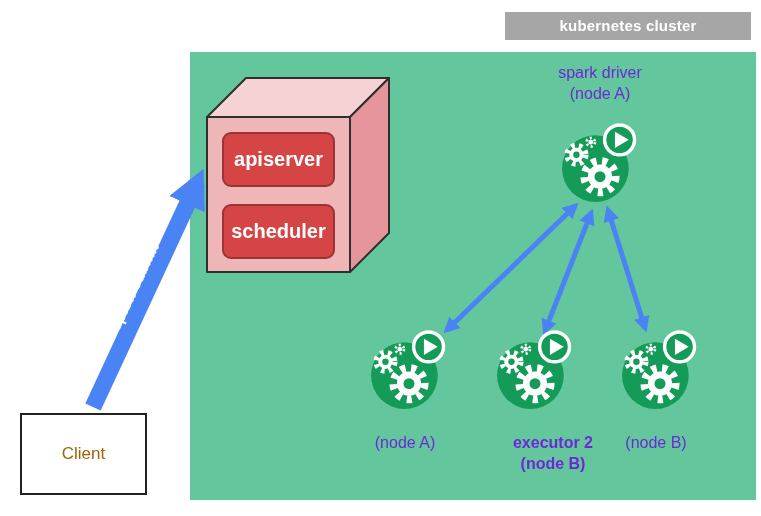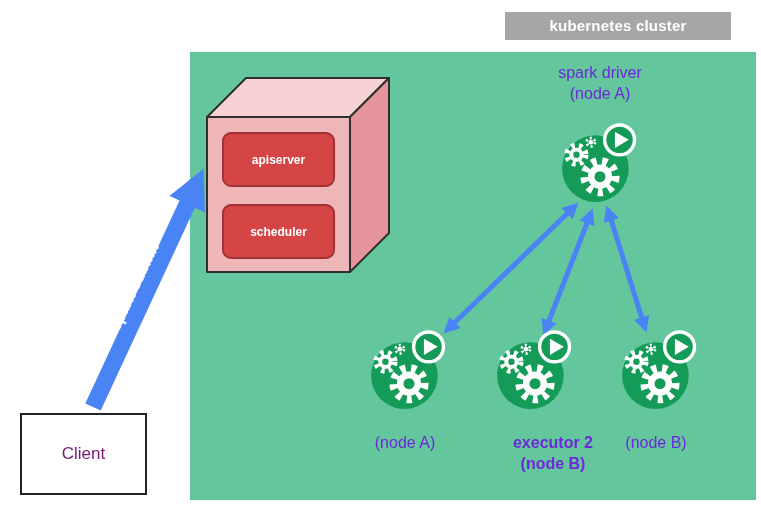--- a/index.html
+++ b/index.html
@@ -6,46 +6,46 @@
   #stage{
     position:relative;
     width:761px;height:516px;
     font-family:"Liberation Sans", sans-serif;
     overflow:hidden;
     background:#ffffff;
   }
   #diagram-svg{position:absolute;left:0;top:0;}
   .overlay{position:absolute;box-sizing:border-box;}
   .k8s-label{
-    left:505px;top:12px;width:226px;height:28px;
+    left:505px;top:12px;width:246px;height:28px;
     background:#a6a6a6;color:#ffffff;
     font-weight:bold;font-size:15px;line-height:28px;
     text-align:center;letter-spacing:0.2px;
   }
   .red-box{
     left:222px;width:113px;height:55px;
     background:#d64545;border:2px solid #9c3336;border-radius:9px;
-    color:#ffffff;font-weight:bold;font-size:12px;
+    color:#ffffff;font-weight:bold;font-size:20px;
     display:flex;align-items:center;justify-content:center;
   }
   .apiserver{top:132px;}
   .scheduler{top:204px;}
   .node-label{
     color:#6d28d9;font-size:16px;line-height:21px;text-align:center;
   }
   .driver-label{left:520px;top:62px;width:160px;}
   .exec-label{top:432px;width:132px;}
   .exec1{left:339px;}
   .exec2{left:487px;font-weight:bold;}
   .exec3{left:590px;}
   .client-box{
     left:20px;top:413px;width:127px;height:82px;
     background:#ffffff;border:2px solid #222222;
     display:flex;align-items:center;justify-content:center;
-    font-size:17px;color:#701a75;
+    font-size:17px;color:#a16207;
   }
 </style>
 </head>
 <body>
 
 <div id="stage">
 
   <svg id="diagram-svg" width="761" height="516" viewBox="0 0 761 516">
     <defs>
       <marker id="ah" viewBox="0 0 10 10" refX="7" refY="5" markerWidth="3.2" markerHeight="3.2" orient="auto-start-reverse">

